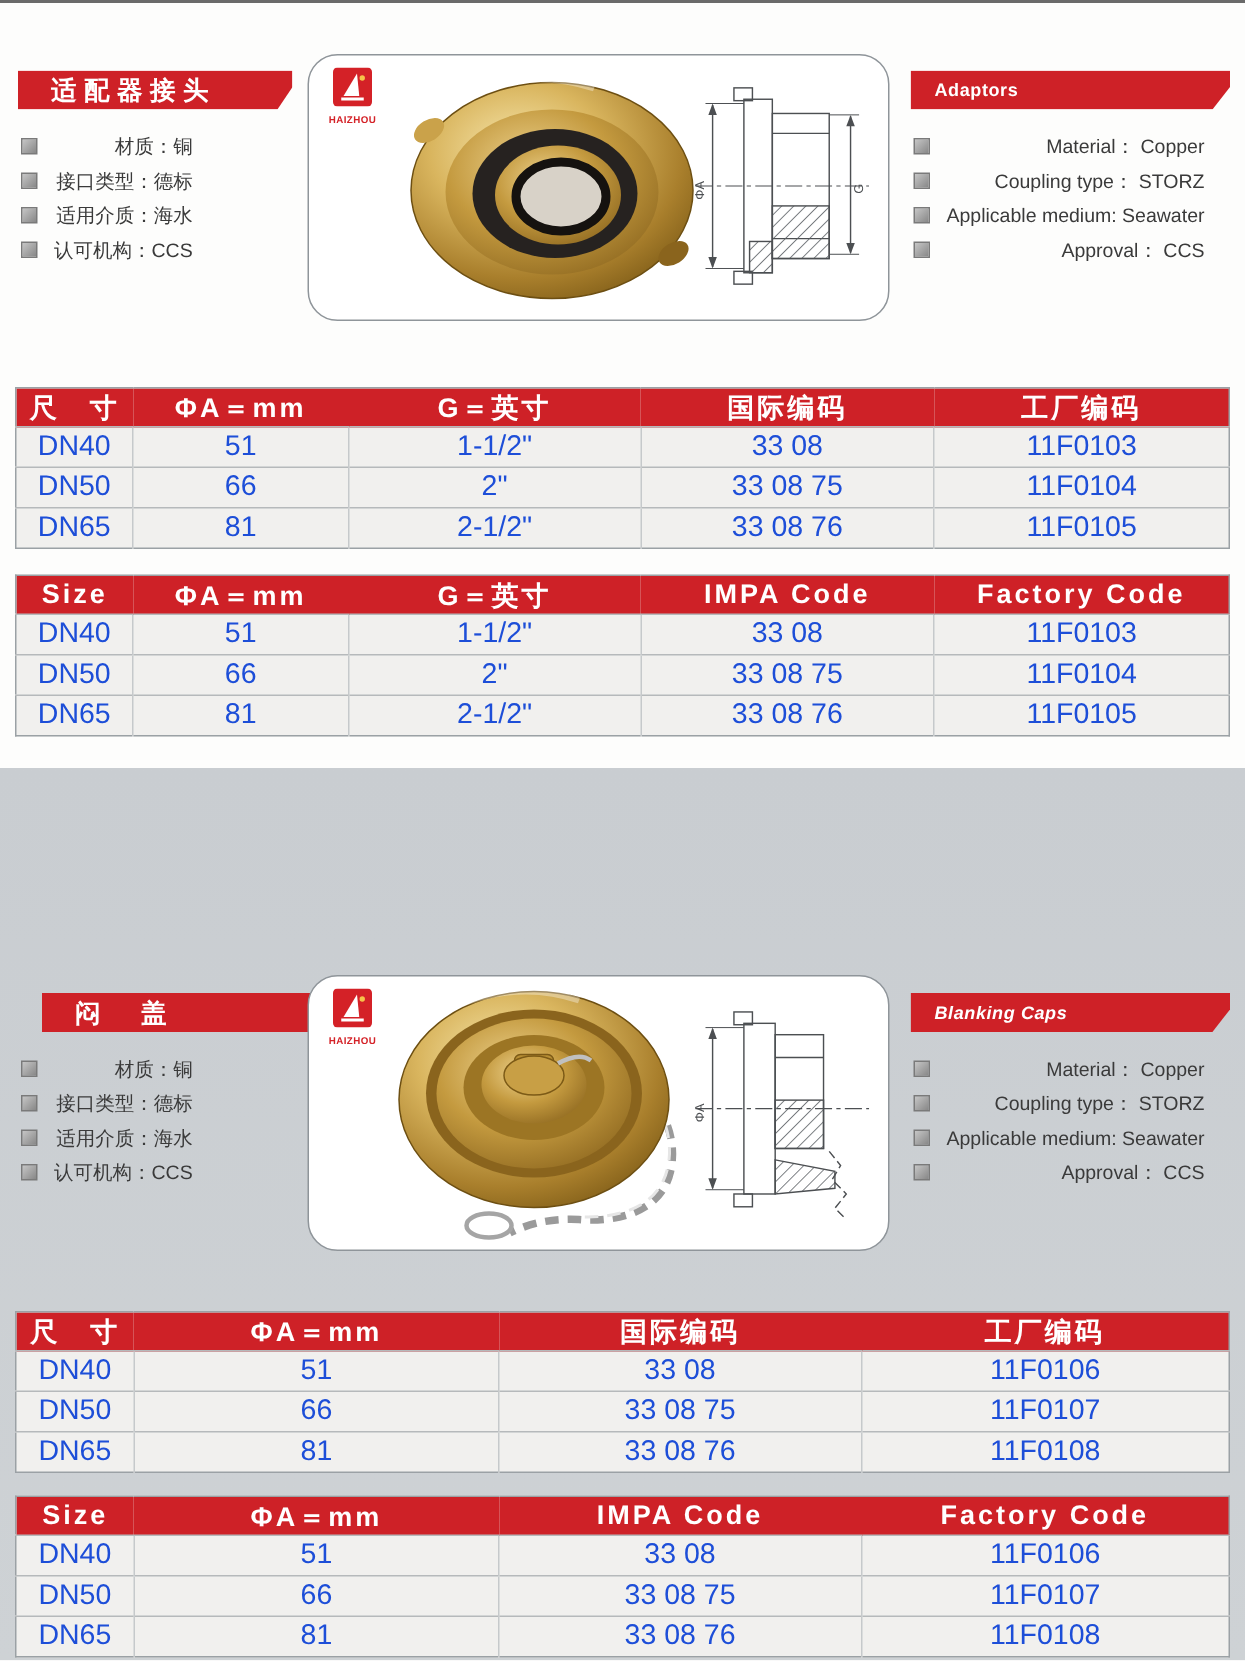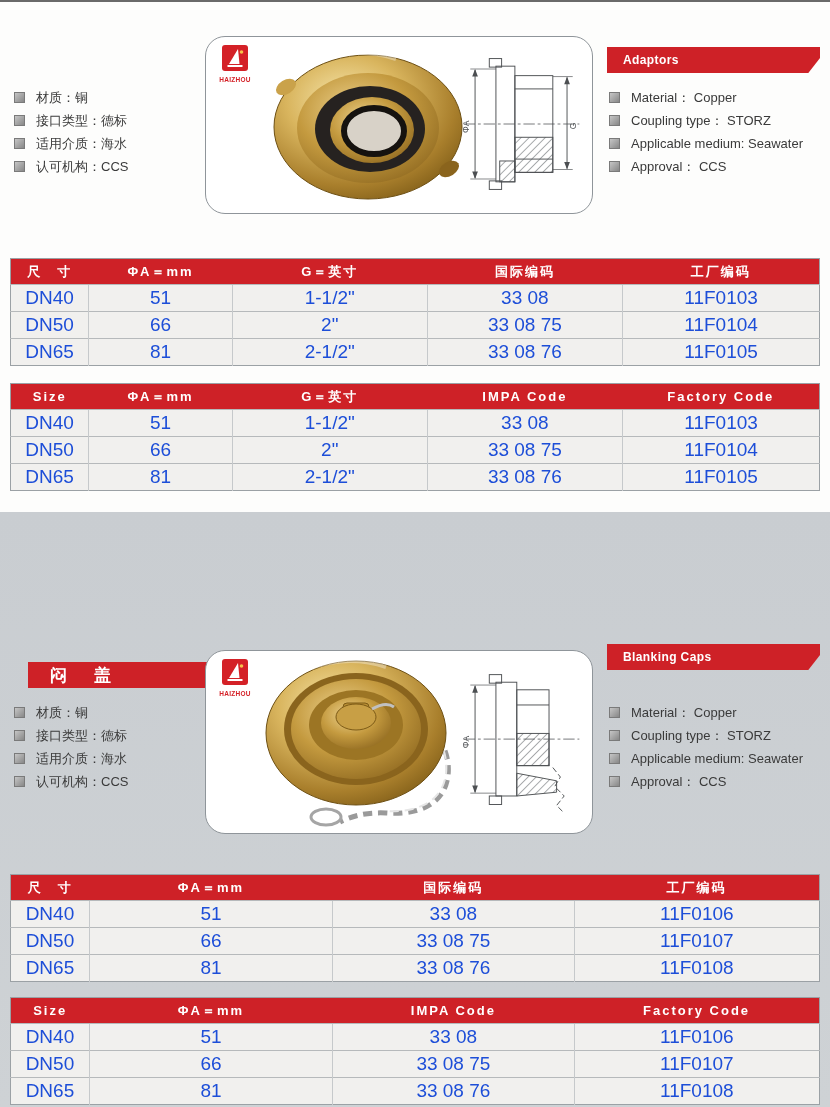--- a/index.html
+++ b/index.html
@@ -12,33 +12,33 @@
 
   .banner {
     position:absolute; height:26px; background:var(--accent,#ce2127); color:#fff; font-weight:bold;
     display:flex; align-items:center; box-sizing:border-box;
     clip-path:polygon(0 0,100% 0,100% 42%,94.5% 100%,0 100%);
   }
   .banner-zh { font-size:17px; letter-spacing:5px; padding-left:22px; }
   .banner-en { font-size:12px; letter-spacing:.4px; padding-left:16px; }
 
   .specs { position:absolute; list-style:none; margin:0; padding:0; }
-  .specs li { display:flex; align-items:center; height:23px; }
+  .specs li { display:flex; align-items:center; height:23px;justify-content:space-between; }
   .bullet-sq { width:11px; height:11px; margin-right:11px; flex:none;
     background:linear-gradient(135deg,#c6c6c6,#878787); border:1px solid #7a7a7a; box-sizing:border-box; }
   .spec-text { font-size:13px; color:#3a3a3a; white-space:nowrap; }
 
   .card { position:absolute; background:#fff; border:1.5px solid #8f959a; border-radius:20px; }
   .logo { position:absolute; left:11px; top:8px; width:36px; text-align:center; }
   .logo-text { font-size:6.5px; font-weight:bold; color:#d42127; letter-spacing:.3px; margin-top:1px; }
   .photo, .drawing { position:absolute; }
 
   .spec-table { position:absolute; left:10px; width:810px; border-collapse:collapse; table-layout:fixed;
     background:#f1f0ee; border:1px solid #9ba1a5; }
-  .spec-table th { background:var(--accent,#ce2127); color:#fff; font-size:13px; font-weight:bold;
+  .spec-table th { background:var(--accent,#ce2127); color:#fff; font-size:18px; font-weight:bold;
     height:25px; letter-spacing:2px; border:none; padding:0; }
   .spec-table td { text-align:center; font-size:19px; color:#1d4ed8; height:26px; padding:0;
     border-top:1px solid #b6b9bb; border-left:1px solid #c6c9cb; }
   .spec-table td:first-child { border-left:none; }
   .cols5 th:nth-child(1), .cols5 td:nth-child(1){ width:9.6%; }
   .cols5 th:nth-child(2), .cols5 td:nth-child(2){ width:17.8%; }
   .cols5 th:nth-child(3), .cols5 td:nth-child(3){ width:24.1%; }
   .cols5 th:nth-child(4), .cols5 td:nth-child(4){ width:24.2%; }
   .cols5 th:nth-child(5), .cols5 td:nth-child(5){ width:24.3%; }
   .cols4 th:nth-child(1), .cols4 td:nth-child(1){ width:9.7%; }
@@ -67,20 +67,23 @@
       </radialGradient>
       <pattern id="hatch" width="6" height="6" patternTransform="rotate(45)" patternUnits="userSpaceOnUse">
         <line x1="0" y1="0" x2="0" y2="6" stroke="#5a5f63" stroke-width="1.1"></line>
       </pattern>
     </defs>
   </svg>
 
   <div class="top-rule"></div>
   <div class="gray-band" style="top:512px;height:595px;"></div>
 
+  <div class="banner banner-zh" style="left:12px;top:47px;width:183px;">
+    <span>适配器接头</span>
+  </div>
   <ul class="specs" style="left:14px;top:86px;">
       <li>
         <span class="bullet-sq"></span>
         <span class="spec-text">材质：铜</span>
       </li>
       <li>
         <span class="bullet-sq"></span>
         <span class="spec-text">接口类型：德标</span>
       </li>
       <li>
@@ -290,21 +293,21 @@
         <line x1="18" y1="26" x2="18" y2="138"></line>
         <line x1="13" y1="25" x2="40" y2="25" stroke-width=".7"></line>
         <line x1="13" y1="139" x2="40" y2="139" stroke-width=".7"></line>
         <polyline points="100,112 108,122 102,132 112,142 104,152 112,160" stroke-dasharray="6 3"></polyline>
       </g>
       <path d="M18 25 l-3 8 h6 z M18 139 l-3 -8 h6 z" fill="#4c4f52"></path>
       <text class="dim-text" x="12" y="85" text-anchor="middle" transform="rotate(-90 12 85)">ΦA</text>
     </svg>
   </div>
 
-  <div class="banner banner-en" style="left:607px;top:644px;width:213px;">
+  <div class="banner banner-en" style="left:607px;top:662px;width:213px;font-style:italic;">
     <span>Blanking Caps</span>
   </div>
   <ul class="specs" style="left:609px;top:701px;">
       <li>
         <span class="bullet-sq"></span>
         <span class="spec-text">Material： Copper</span>
       </li>
       <li>
         <span class="bullet-sq"></span>
         <span class="spec-text">Coupling type： STORZ</span>

